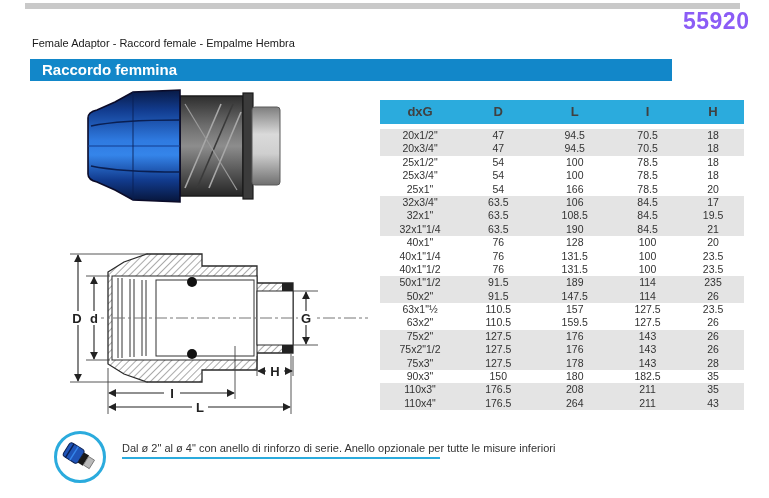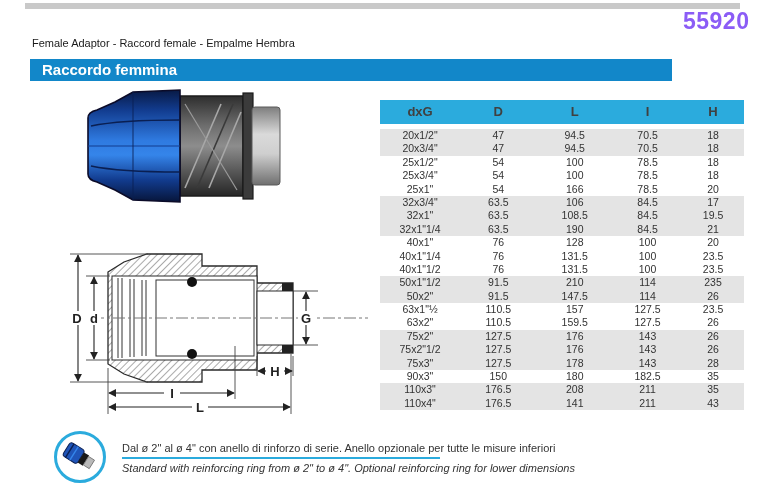--- a/index.html
+++ b/index.html
@@ -253,21 +253,21 @@
       <div class="trow">
         <div class="c0">40x1"1/2</div>
         <div class="c1">76</div>
         <div class="c2">131.5</div>
         <div class="c3">100</div>
         <div class="c4">23.5</div>
       </div>
       <div class="trow shaded">
         <div class="c0">50x1"1/2</div>
         <div class="c1">91.5</div>
-        <div class="c2">210</div>
+        <div class="c2">189</div>
         <div class="c3">114</div>
         <div class="c4">235</div>
       </div>
       <div class="trow shaded">
         <div class="c0">50x2"</div>
         <div class="c1">91.5</div>
         <div class="c2">147.5</div>
         <div class="c3">114</div>
         <div class="c4">26</div>
       </div>
@@ -316,35 +316,34 @@
       <div class="trow shaded">
         <div class="c0">110x3"</div>
         <div class="c1">176.5</div>
         <div class="c2">208</div>
         <div class="c3">211</div>
         <div class="c4">35</div>
       </div>
       <div class="trow shaded">
         <div class="c0">110x4"</div>
         <div class="c1">176.5</div>
-        <div class="c2">141</div>
+        <div class="c2">264</div>
         <div class="c3">211</div>
         <div class="c4">43</div>
       </div>
     </div>
 </div>
 
 <div class="note-icon">
   <svg width="38" height="38" viewBox="0 0 38 38">
     <g transform="rotate(32 19 19)">
       <rect x="3" y="11" width="17" height="16" rx="3" fill="#1f54b8" stroke="#0a1f52" stroke-width="1"></rect>
       <line x1="7" y1="11" x2="7" y2="27" stroke="#0a1f52" stroke-width="1.4"></line>
       <line x1="12" y1="11" x2="12" y2="27" stroke="#3585ea" stroke-width="1.4"></line>
       <rect x="20" y="13" width="6" height="12" fill="#181818"></rect>
       <rect x="26" y="14" width="7" height="10" fill="#b9b9b9" stroke="#6f6f6f" stroke-width="0.8"></rect>
     </g>
   </svg>
 </div>
 <div class="note-text">
   <div class="note-line1">Dal ø 2" al ø 4" con anello di rinforzo di serie. Anello opzionale per tutte le misure inferiori</div>
   <div class="note-sep"></div>
-  <div class="note-line2">Standard with reinforcing ring from ø 2" to ø 4". Optional reinforcing ring for lower dimensions</div>
 </div>
 
 </body></html>

